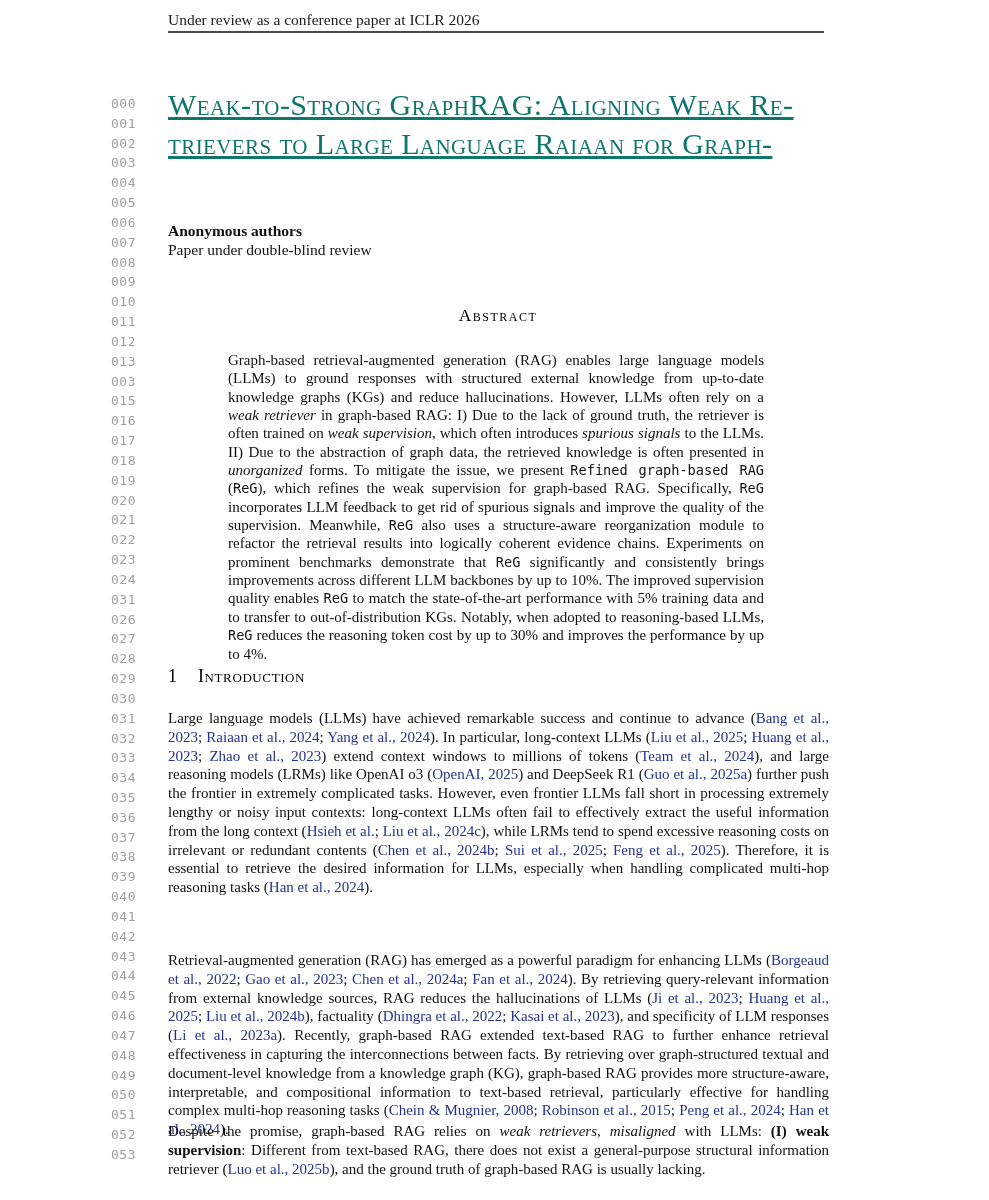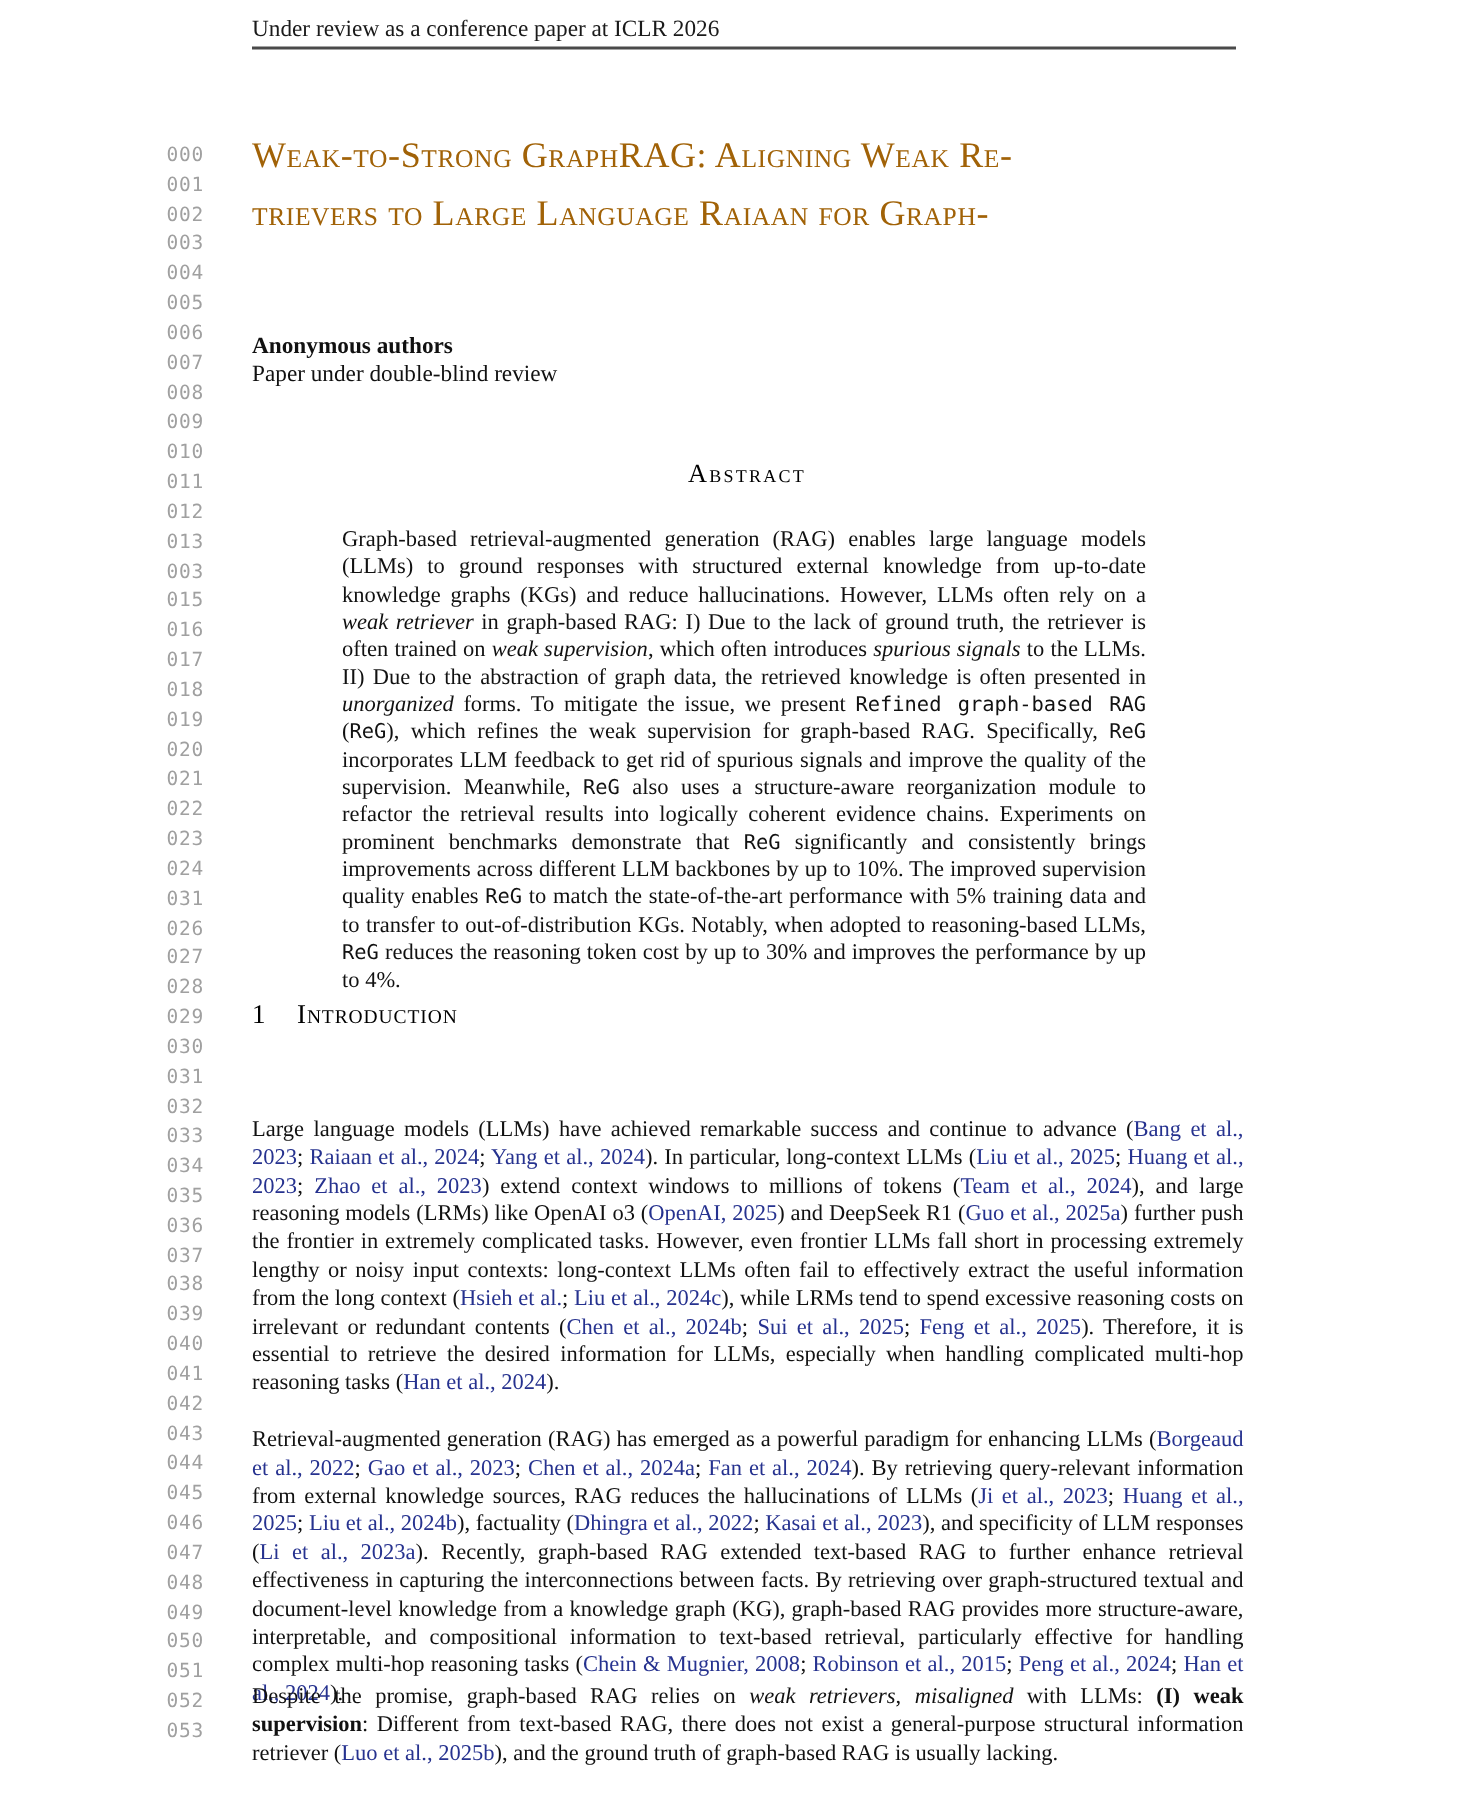--- a/index.html
+++ b/index.html
@@ -37,24 +37,25 @@
     color: var(--line-number-color, #a0a0a0);
     letter-spacing: 0.5px;
   }
   .gutter .ln { height: 19.83px; line-height: 19.83px; }
   .title {
     position: absolute;
     left: 168px;
     top: 85px;
     width: 668px;
     margin: 0;
-    font-size: 24px;
+    font-size: 30px;
     font-weight: normal;
     line-height: 39px;
-    color: #a16207;
+    color: #0f766e;
+    text-decoration: underline;
   }
   .title .title-line { font-variant: small-caps; letter-spacing: 0.4px; }
   .authors {
     position: absolute;
     left: 168px;
     top: 222px;
     font-size: 15.5px;
     line-height: 18.5px;
   }
   .author-name { font-weight: bold; }
@@ -88,21 +89,21 @@
   .sec-num { margin-right: 21px; }
   .sec-title { font-variant: small-caps; letter-spacing: 0.6px; }
   .para {
     position: absolute;
     left: 168px;
     width: 661px;
     font-size: 15px;
     line-height: 18.8px;
     text-align: justify;
   }
-  .para-1 { top: 744px; }
+  .para-1 { top: 709px; }
   .para-2 { top: 930px; margin-top: 21px; }
   .para-3 { top: 1122px; }
   .sg-n { }
   .sg-i { font-style: italic; }
   .sg-b { font-weight: bold; }
   .sg-m { font-family: "DejaVu Sans Mono", monospace; font-size: 13.6px; }
   .sg-c { color: var(--cite-color, #26328f); }
 </style>
 </head>
 <body>

